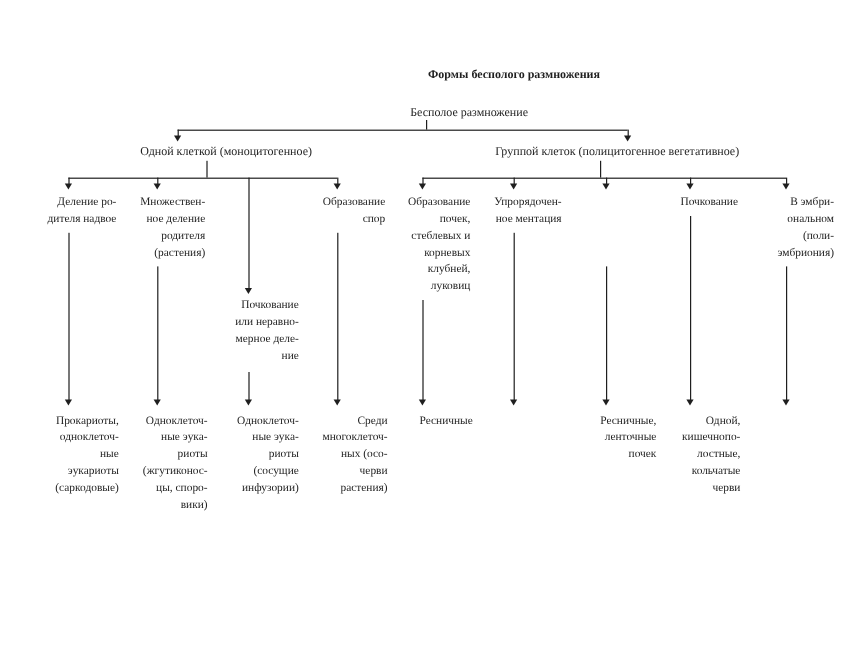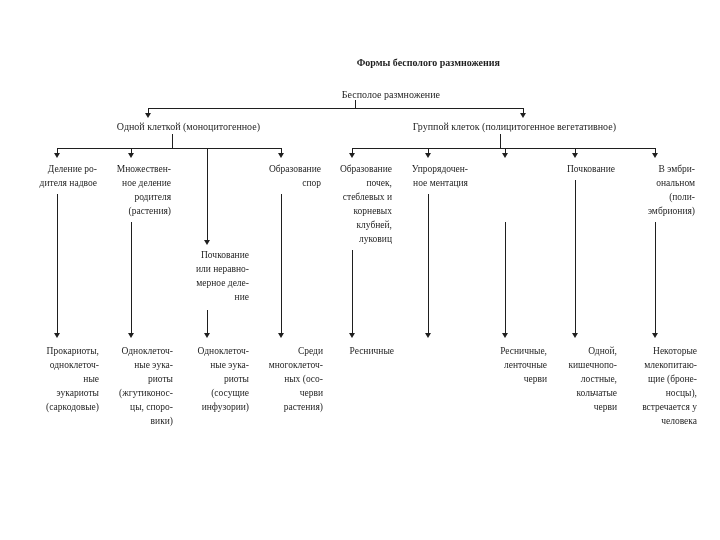--- a/index.html
+++ b/index.html
@@ -127,26 +127,20 @@
 (сосущие
 инфузории)</div>
   <div class="node" style="left:239px;top:344px;width:84px">Среди
 многоклеточ-
 ных (осо-
 черви
 растения)</div>
   <div class="node" style="left:310px;top:344px;width:84px">Ресничные</div>
   <div class="node" style="left:463px;top:344px;width:84px">Ресничные,
 ленточные
-черви</div>
+почек</div>
   <div class="node" style="left:533px;top:344px;width:84px">Одной,
 кишечнопо-
 лостные,
 кольчатые
 черви</div>
-  <div class="node" style="left:613px;top:344px;width:84px">Некоторые
-млекопитаю-
-щие (броне-
-носцы),
-встречается у
-человека</div>
 
 </div>
 
 </body></html>

